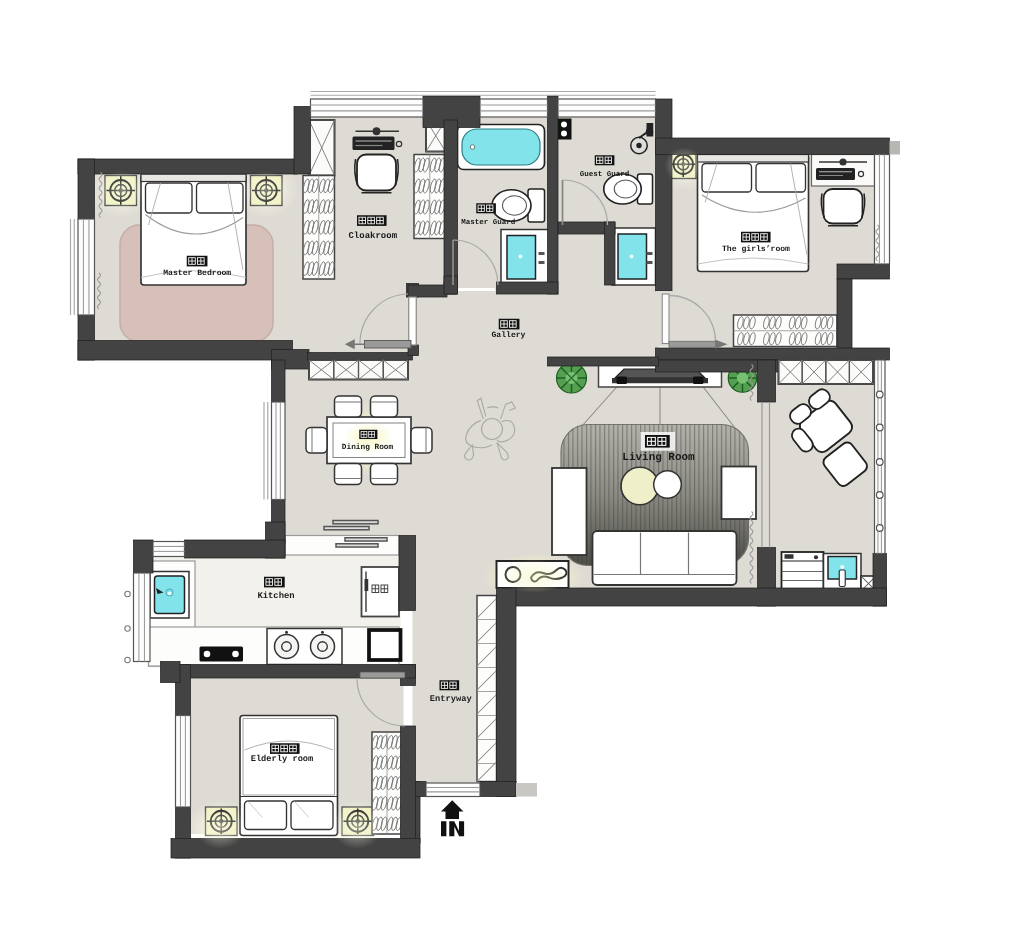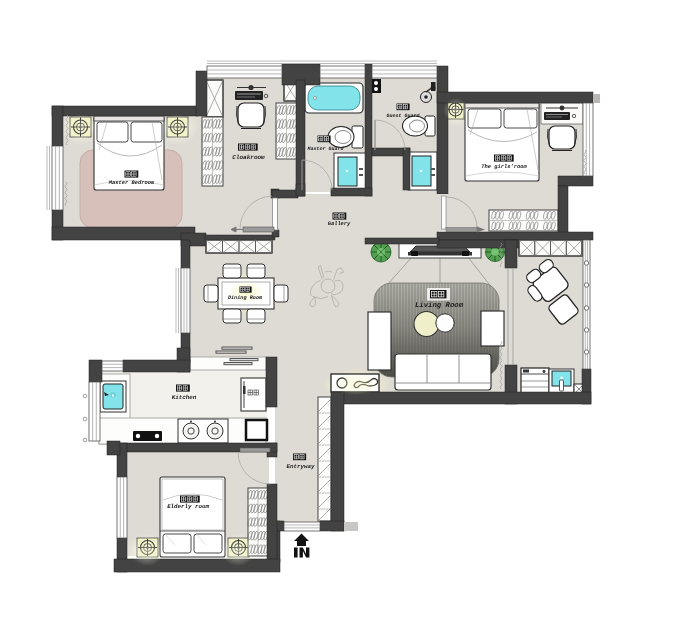--- a/index.html
+++ b/index.html
@@ -1,16 +1,16 @@
 <!DOCTYPE html>
 <html><head>
 <meta charset="utf-8">
 <style>
 html,body{margin:0;padding:0;background:#fff;}
-#plan{width:616px;height:634px;position:relative;font-family:"Liberation Sans",sans-serif;font-style:italic;}
+#plan{width:616px;height:634px;position:relative;font-family:"Liberation Sans",sans-serif;}
 text{font-family:"Liberation Mono",monospace;text-rendering:geometricPrecision;filter:opacity(0.999);}
 </style>
 </head>
 <body>
 
 <div id="plan">
 <svg width="680" height="634" viewBox="0 0 680 634" xmlns="http://www.w3.org/2000/svg">
 <defs>
 <linearGradient id="rugG" x1="0" y1="0" x2="0" y2="1">
 <stop offset="0" stop-color="#b3b2ab"></stop>

